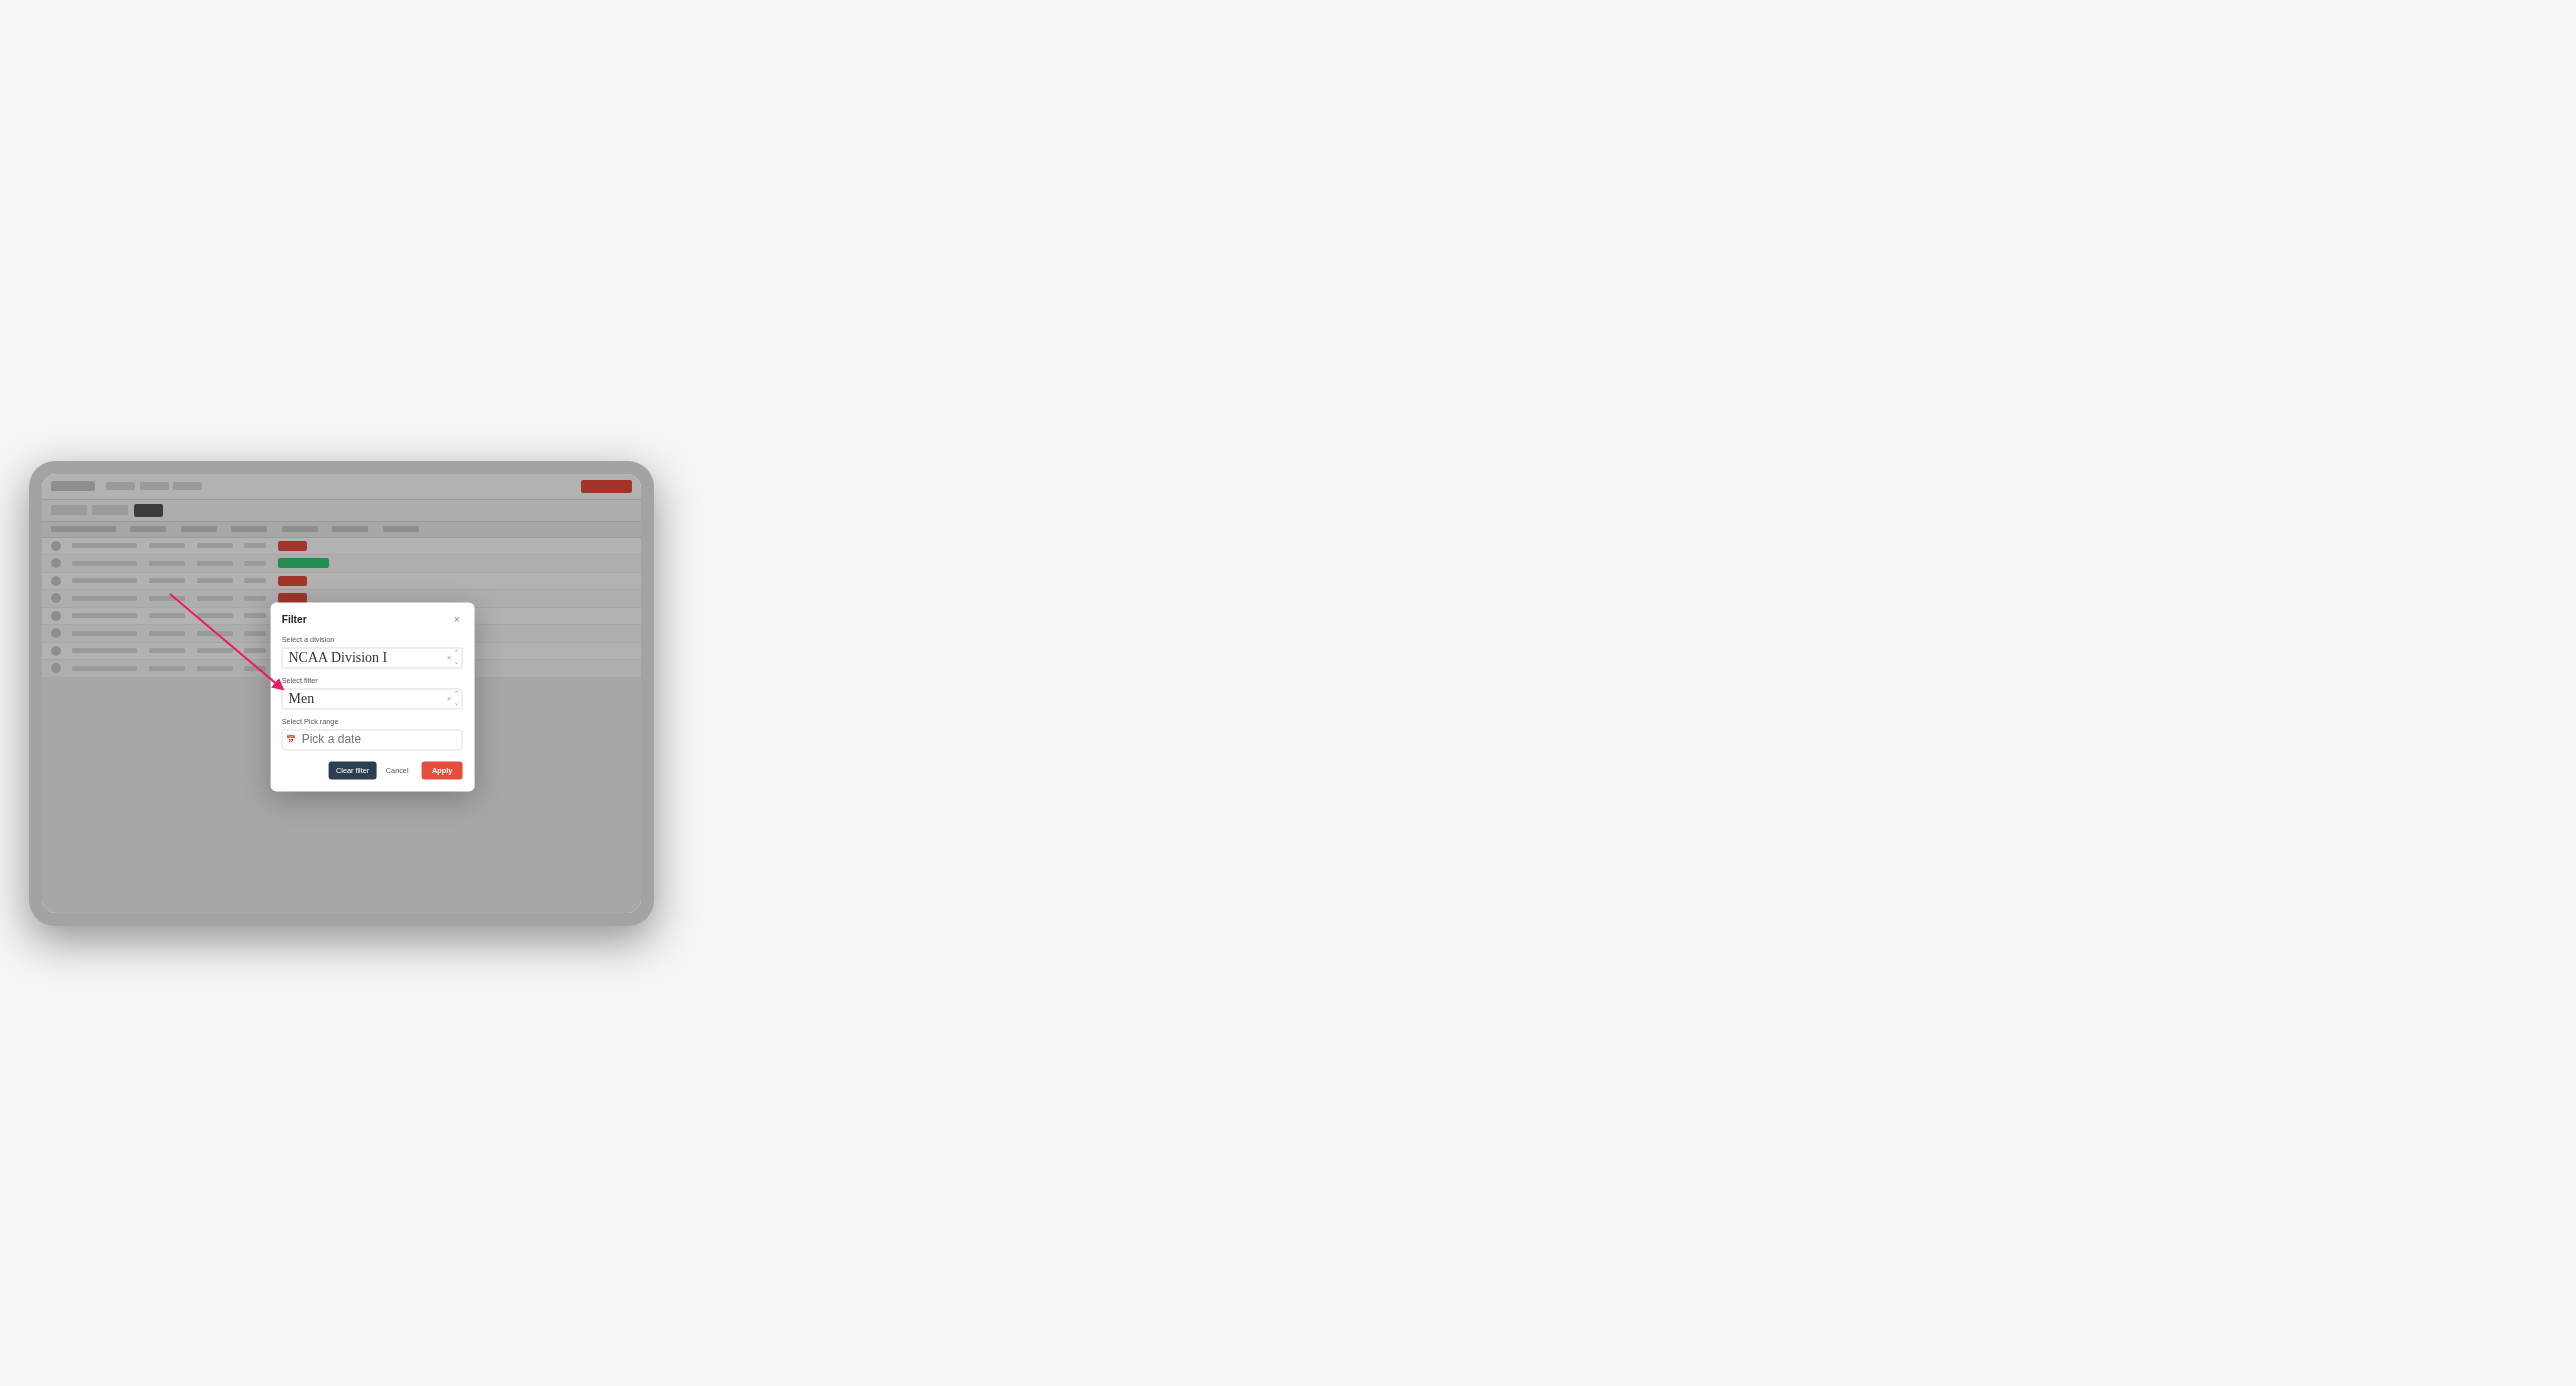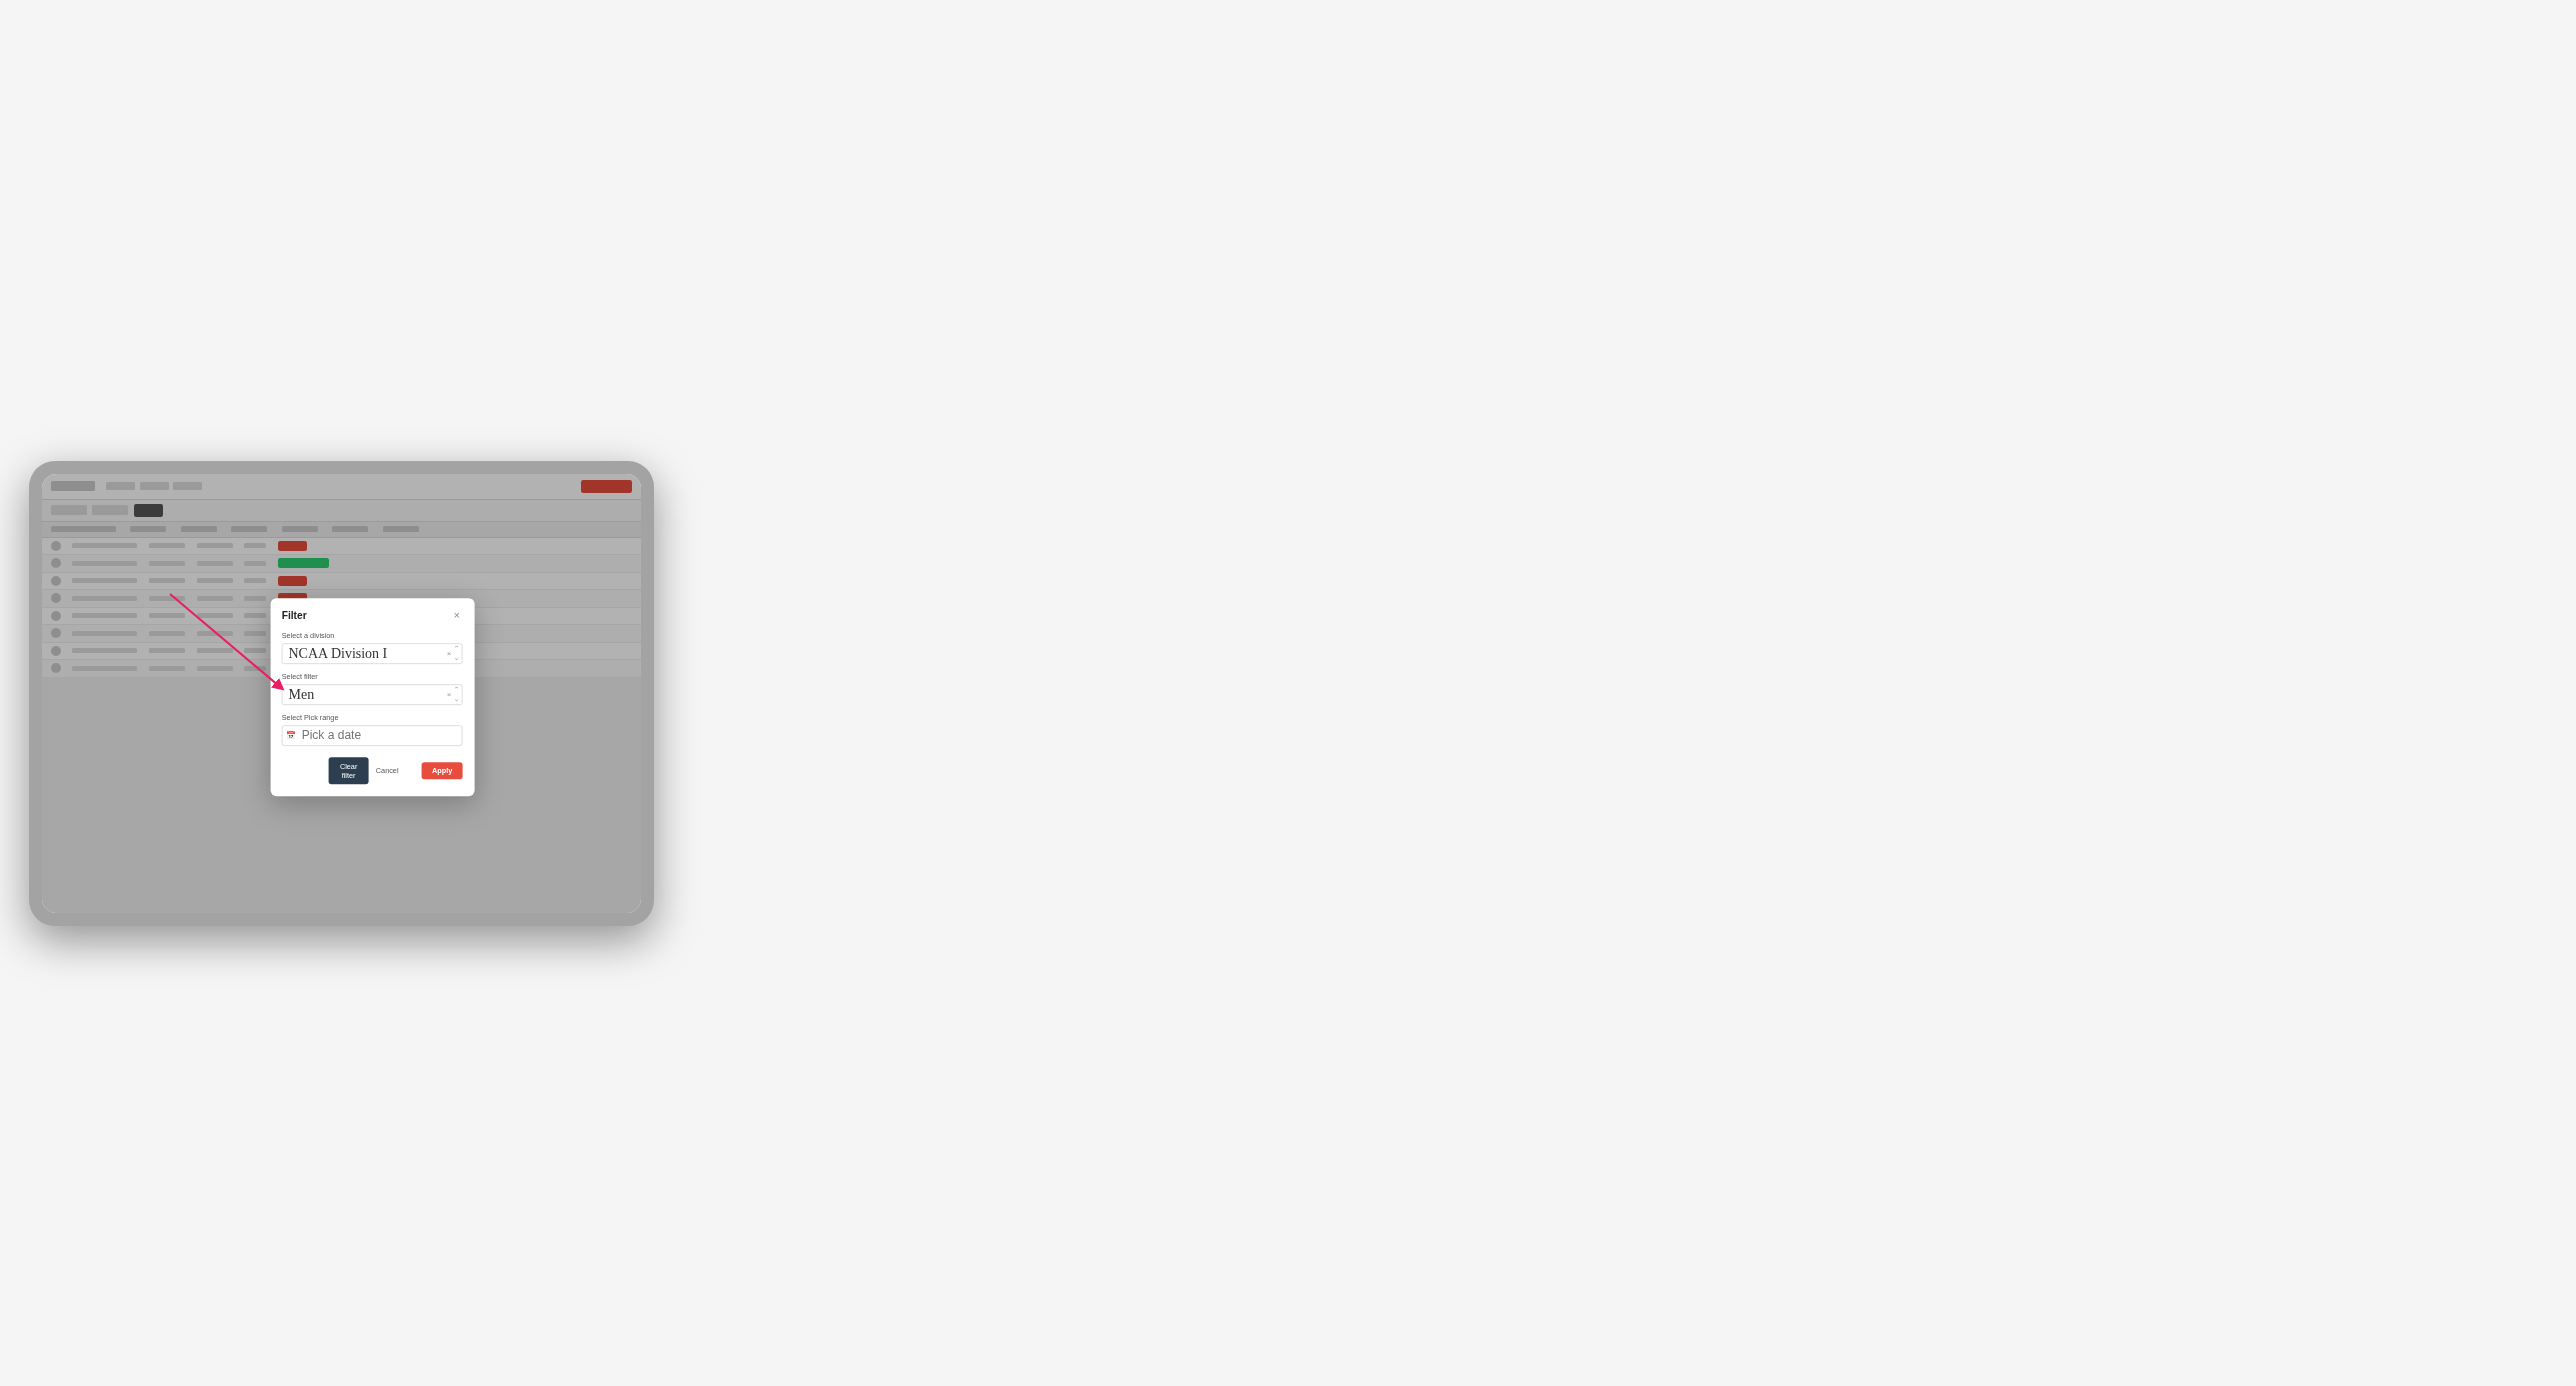--- a/index.html
+++ b/index.html
@@ -339,21 +339,21 @@
       border: none;
       border-radius: 2.9px;
       padding: 4.4px 7.3px;
       font-size: 7.3px;
       cursor: pointer;
       font-weight: 500;
     }
 
     .modal-footer-right {
       display: flex;
-      gap: 16px;
+      gap: 6px;
     }
 
     .btn-cancel {
       background: transparent;
       color: #555;
       border: none;
       padding: 4.4px 7.3px;
       font-size: 7.3px;
       cursor: pointer;
     }

